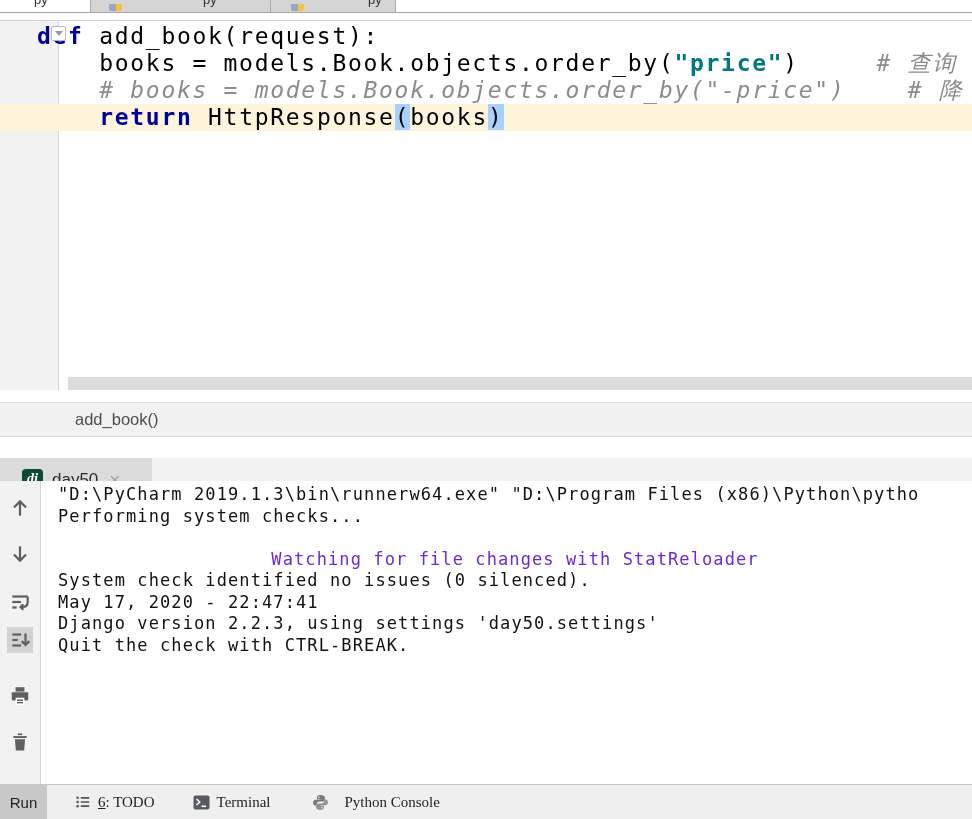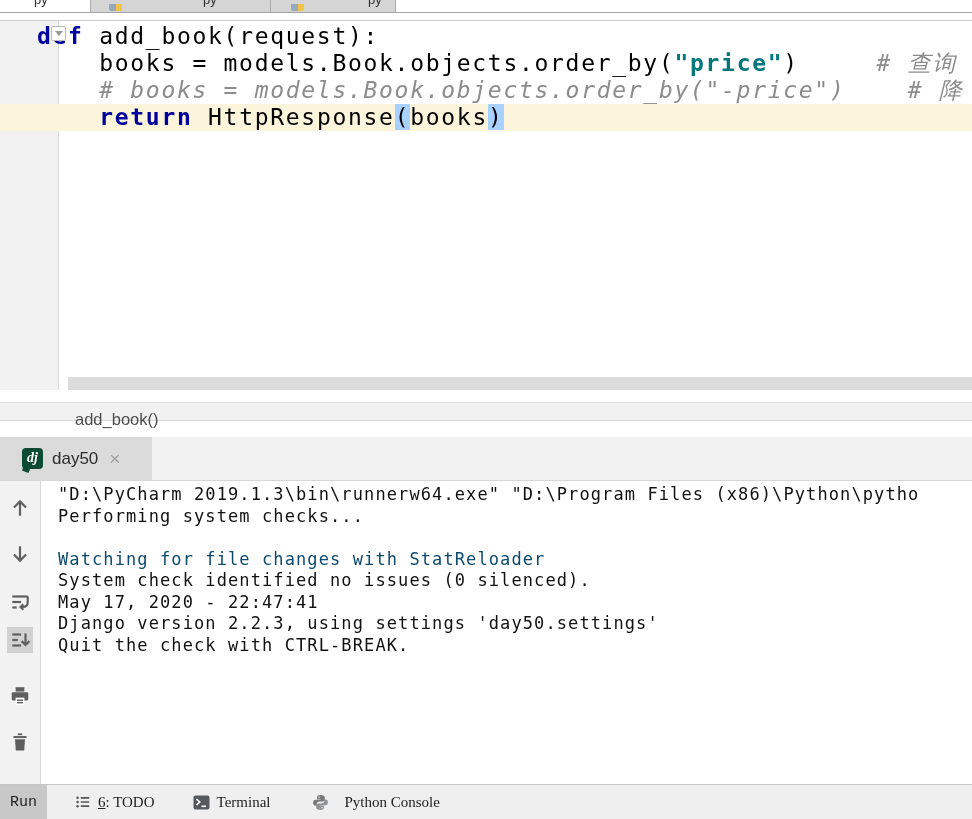--- a/index.html
+++ b/index.html
@@ -31,26 +31,26 @@
   .tk-com{color:#8C8C8C;font-style:italic;}
   .tk-brace{background:#A8D1FF;}
   .fold-marker{position:absolute;left:51px;top:5px;width:13px;height:13px;background:#fff;
                border:1px solid #B9B9B9;border-radius:2px;}
   .fold-marker i{display:block;width:0;height:0;margin:4px auto 0;
                  border-left:4px solid transparent;border-right:4px solid transparent;
                  border-top:5px solid #9A9A9A;}
   .hscroll{position:absolute;left:68px;top:356px;width:904px;height:13px;background:#DCDCDC;}
 
   
-  .crumbbar{position:absolute;left:0;top:402px;width:972px;height:19px;background:#F1F1F1;
+  .crumbbar{position:absolute;left:0;top:402px;width:972px;height:35px;background:#F1F1F1;
             border-top:1px solid #DBDBDB;border-bottom:1px solid #D6D6D6;box-sizing:border-box;}
   .crumbbar .crumb{margin-left:75px;line-height:33px;font-size:16.5px;color:#4D4D4D;}
 
   
-  .runtabs{position:absolute;left:0;top:437px;width:972px;height:44px;background:#F2F2F2;
+  .runtabs{position:absolute;left:0;top:458px;width:972px;height:44px;background:#F2F2F2;
            border-bottom:1px solid #D6D6D6;box-sizing:border-box;}
   .runtab{position:absolute;left:0;top:0;width:152px;height:43px;background:#DBDBDB;
           display:flex;align-items:center;padding-left:22px;box-sizing:border-box;}
   .dj-icon{position:relative;width:21px;height:21px;background:#0C4B33;border-radius:4px;
            color:#fff;font-family:"Liberation Serif",serif;font-style:italic;font-weight:bold;
            font-size:14px;text-align:center;line-height:20px;}
   .dj-icon::after{content:"";position:absolute;left:1px;bottom:-3px;width:7px;height:7px;
                   background:#0C4B33;transform:rotate(20deg);}
   .runtab-label{margin-left:9px;font-size:17px;color:#2B2B2B;}
   .runtab-close{margin-left:11px;font-size:19px;color:#A0A0A0;line-height:17px;}
@@ -59,29 +59,29 @@
   .console{position:absolute;left:0;top:481px;width:972px;height:303px;background:#fff;}
   .ctoolbar{position:absolute;left:0;top:0;width:41px;height:303px;background:#F2F2F2;
             border-right:1px solid #D6D6D6;box-sizing:border-box;}
   .cicon{position:absolute;left:7px;width:26px;height:26px;display:flex;align-items:center;
          justify-content:center;}
   .cicon.selected{background:#D2D2D2;}
   .coutput{position:absolute;left:41px;top:0;right:0;bottom:0;padding:3px 0 0 17px;overflow:hidden;}
   .con-line{min-height:21.5px;line-height:21.5px;white-space:pre;overflow:hidden;
             font-family:"DejaVu Sans Mono",monospace;font-size:17px;letter-spacing:1.1px;}
   .c-stdout{color:#111;}
-  .c-stderr{color:#0c4a6e;}
+  .c-stderr{color:#6d28d9;text-align:center;}
   .c-link{color:#2E68C5;text-decoration:underline;}
 
   
   .statusbar{position:absolute;left:0;top:784px;width:972px;height:35px;background:#EFEFEF;
              border-top:1px solid #C6C6C6;box-sizing:border-box;display:flex;align-items:center;
              font-size:15px;color:#1E1E1E;}
   .run-btn{width:47px;height:100%;background:#C8C8C8;display:flex;align-items:center;
-           justify-content:center;font-family:Liberation Mono, monospace;}
+           justify-content:center;}
   .sb-item{display:flex;align-items:center;gap:7px;font-family:Liberation Serif, serif;}
   .sb-item.todo{margin-left:28px;}
   .sb-item.term{margin-left:38px;}
   .sb-item.pyc{margin-left:42px;gap:15px;}
   .u{text-decoration:underline;}
   svg{display:block;}
 </style>
 </head>
 <body>
 

